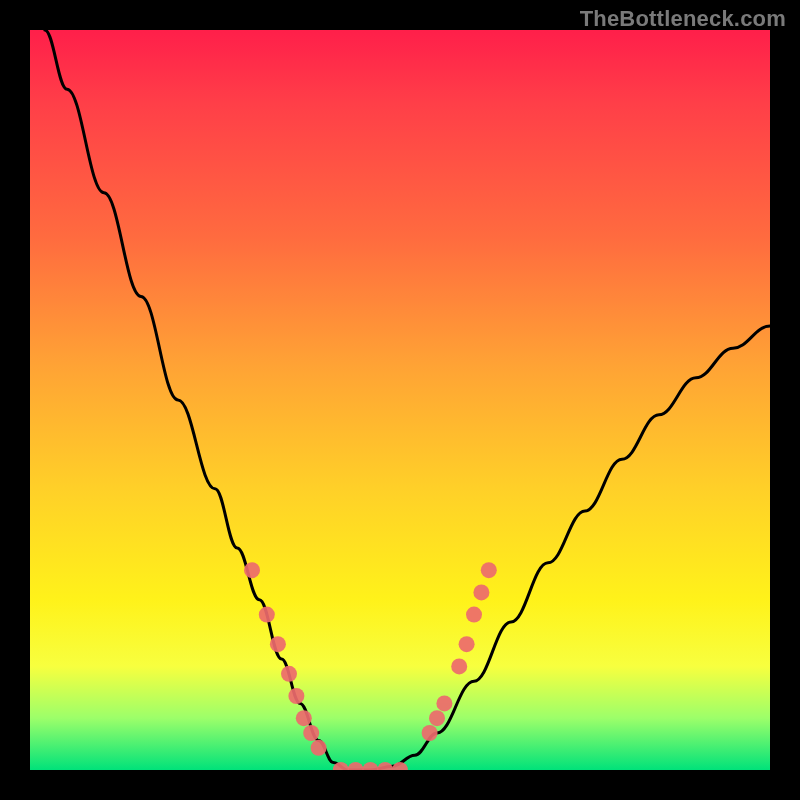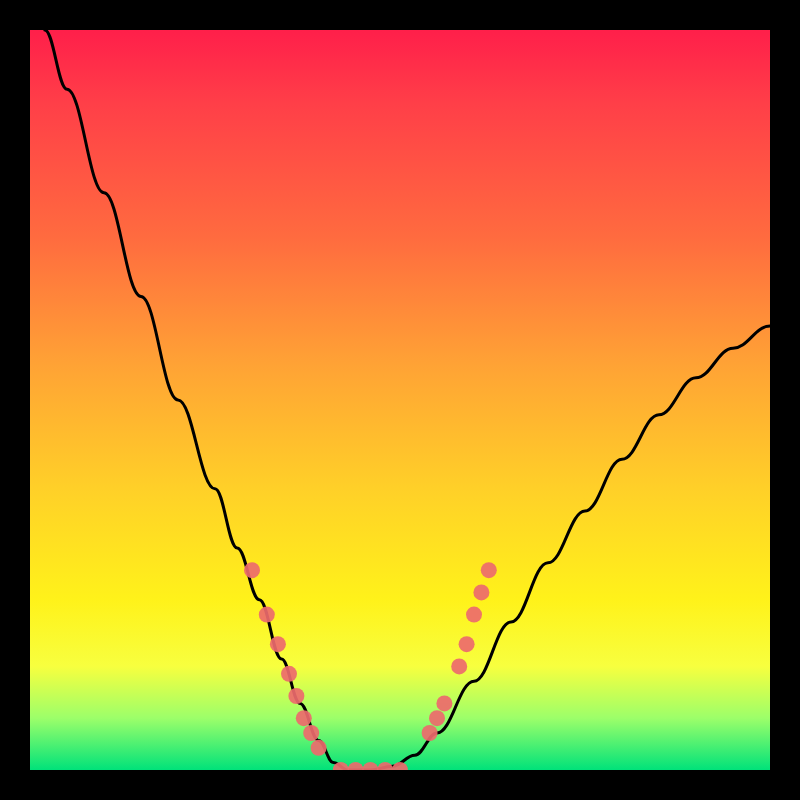--- a/index.html
+++ b/index.html
@@ -51,20 +51,21 @@
     font-weight: 600;
     color: #7a7a7a;
     letter-spacing: 0.2px;
     user-select: none;
   }
 </style>
 </head>
 <body>
 
 <div class="frame">
+  <div class="watermark">TheBottleneck.com</div>
   <div class="plot">
     <svg viewBox="0 0 740 740" preserveAspectRatio="none">
       <g id="chart-layer">
           <path d="M 14.8 0 C 23.68 0, 28.119999999999997 59.19999999999993, 37 59.19999999999993 C 51.8 59.19999999999993, 59.2 162.79999999999995, 74 162.79999999999995 C 88.8 162.79999999999995, 96.2 266.4, 111 266.4 C 125.8 266.4, 133.2 370, 148 370 C 162.8 370, 170.2 458.8, 185 458.8 C 193.88 458.8, 198.32000000000002 518, 207.20000000000002 518 C 216.08 518, 220.52 569.8, 229.4 569.8 C 238.28 569.8, 242.72000000000003 629, 251.60000000000002 629 C 259 629, 262.7 673.4, 270.09999999999997 673.4 C 277.5 673.4, 281.2 710.4, 288.6 710.4 C 294.52 710.4, 297.48 732.6, 303.4 732.6 C 309.32 732.6, 312.28 740, 318.2 740 C 327.08 740, 331.52000000000004 740, 340.40000000000003 740 C 349.28000000000003 740, 353.71999999999997 736.3, 362.59999999999997 736.3 C 371.47999999999996 736.3, 375.92 725.2, 384.8 725.2 C 393.68 725.2, 398.12000000000006 703, 407.00000000000006 703 C 421.8 703, 429.20000000000005 651.2, 444 651.2 C 458.8 651.2, 466.2 592, 481 592 C 495.8 592, 503.2 532.8, 518 532.8 C 532.8 532.8, 540.2 481, 555 481 C 569.8 481, 577.2 429.2, 592 429.2 C 606.8 429.2, 614.2 384.8, 629 384.8 C 643.8 384.8, 651.2 347.79999999999995, 666 347.79999999999995 C 680.8 347.79999999999995, 688.2 318.20000000000005, 703 318.20000000000005 C 717.8 318.20000000000005, 725.2 296, 740 296" fill="none" stroke="#000000" stroke-width="3" stroke-linecap="round"></path>
           <circle cx="222" cy="540.2" r="8" fill="#ed6a6d" fill-opacity="0.92"></circle>
           <circle cx="236.8" cy="584.6" r="8" fill="#ed6a6d" fill-opacity="0.92"></circle>
           <circle cx="247.9" cy="614.2" r="8" fill="#ed6a6d" fill-opacity="0.92"></circle>
           <circle cx="259" cy="643.8" r="8" fill="#ed6a6d" fill-opacity="0.92"></circle>
           <circle cx="266.4" cy="666" r="8" fill="#ed6a6d" fill-opacity="0.92"></circle>
           <circle cx="273.8" cy="688.2" r="8" fill="#ed6a6d" fill-opacity="0.92"></circle>

